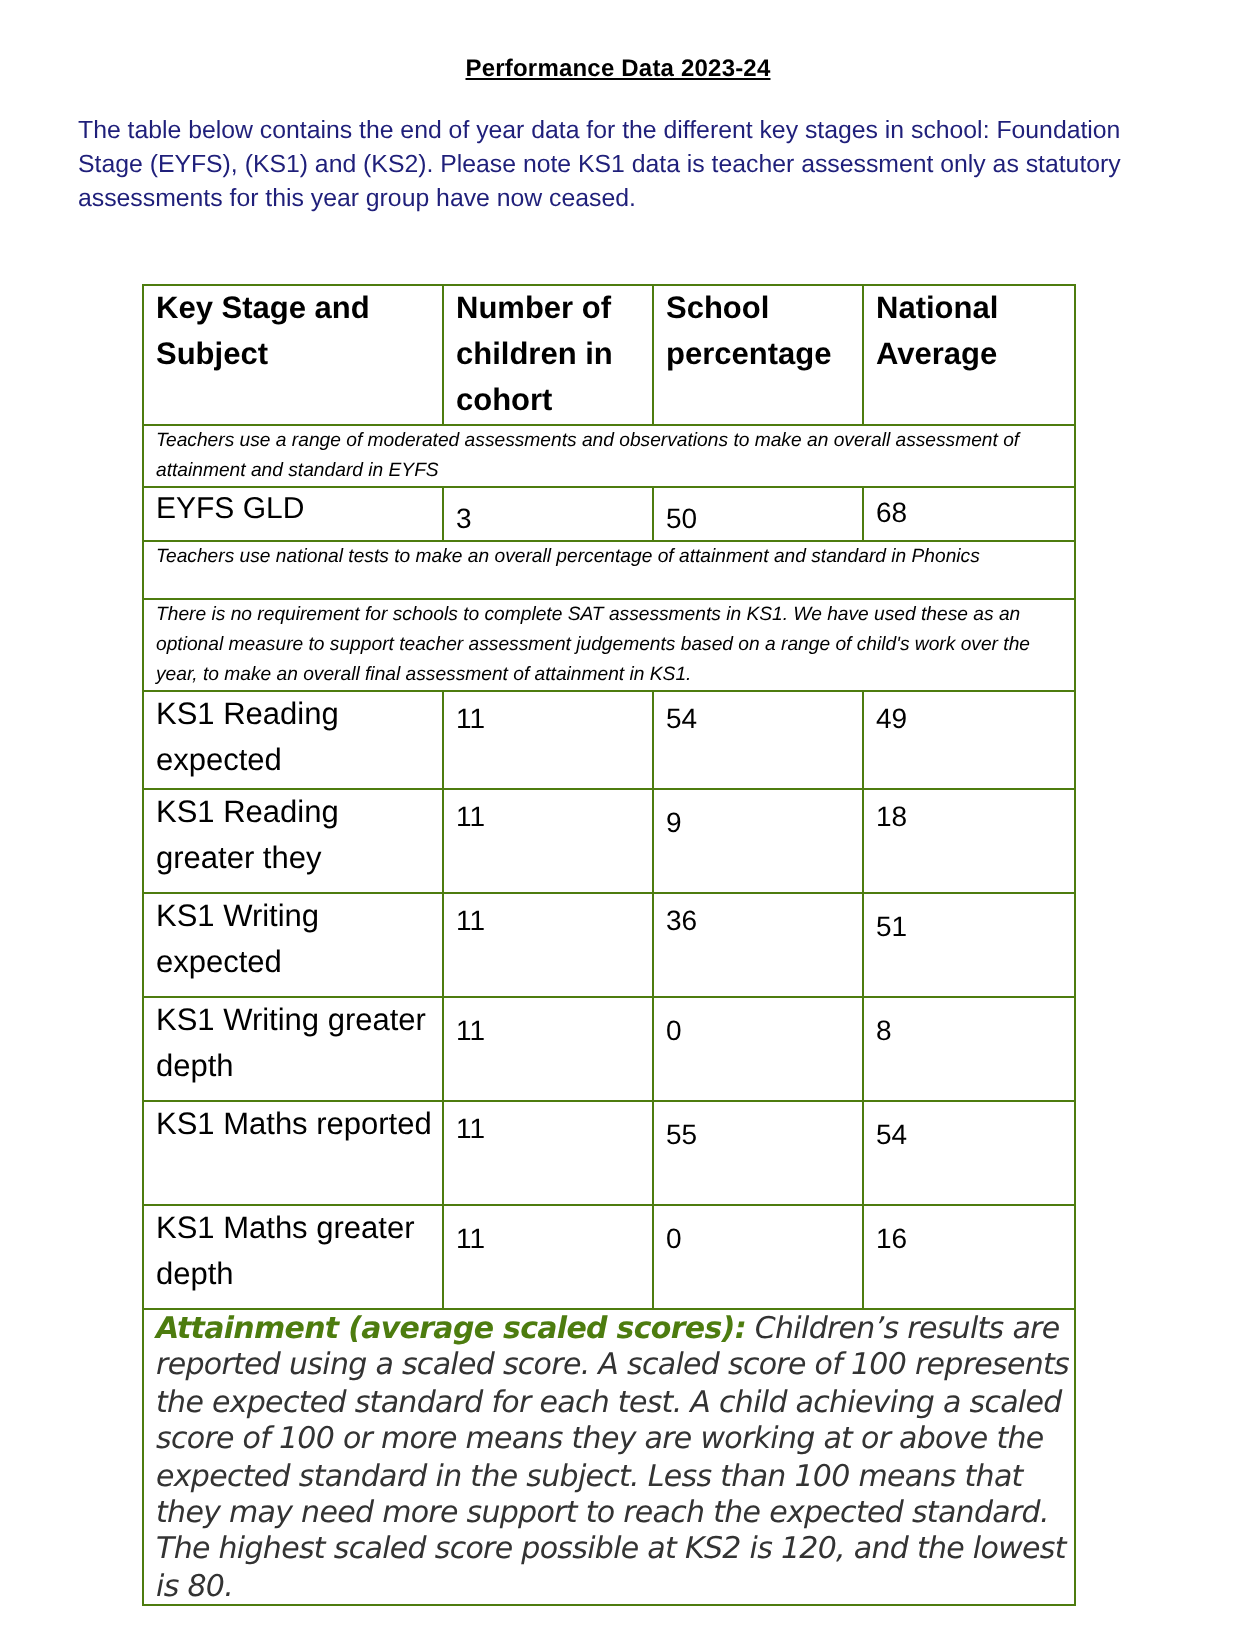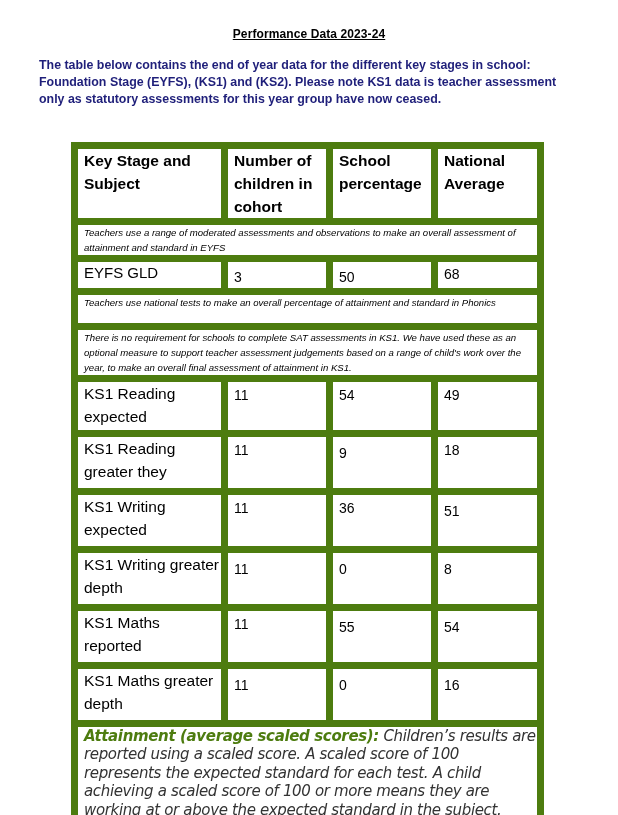--- a/index.html
+++ b/index.html
@@ -1,20 +1,20 @@
 <!DOCTYPE html>
 <html><head>
 <meta charset="utf-8">
 <style>
   html, body { margin: 0; padding: 0; background: #ffffff; }
   body { width: 618px; height: 815px; position: relative; overflow: hidden; font-family: "Liberation Sans", "DejaVu Sans", sans-serif; color: #000; }
   .title { position: absolute; top: 27px; left: 0; width: 618px; text-align: center; font-size: 12px; font-weight: bold; text-decoration: underline; letter-spacing: 0.1px; }
-  .intro { position: absolute; top: 57px; left: 39px; width: 545px; font-size: 12.4px; line-height: 17px; color: #1f1f7a; font-weight: bold; }
+  .intro { position: absolute; top: 57px; left: 39px; width: 545px; font-size: 12.4px; line-height: 17px; color: #1f1f7a; }
   table.perf { position: absolute; top: 142px; left: 71px; border-collapse: collapse; table-layout: fixed; width: 466px; }
-  table.perf td { border: 7px solid #4d7c0f; padding: 0 0 0 6px; vertical-align: top; overflow: hidden; }
+  table.perf td { border: 1px solid #4d7c0f; padding: 0 0 0 6px; vertical-align: top; overflow: hidden; }
   col.c1 { width: 150px; } col.c2 { width: 105px; } col.c3 { width: 105px; } col.c4 { width: 106px; }
   .hdr td { font-weight: bold; font-size: 15.5px; line-height: 23px; height: 67px; padding-top: 1px; }
   .note td { font-style: italic; font-size: 9.6px; line-height: 15px; padding-top: 1px; }
   .note1 td { height: 28px; }
   .note2 td { height: 28px; }
   .note3 td { height: 43px; }
   .single td { font-size: 15px; height: 21px; line-height: 21px; }
   .single td.num { font-size: 14px; padding-top: 2px; }
   .single td.num.low { padding-top: 5px; }
   .ks1 td { height: 45px; font-size: 15.5px; line-height: 23px; }

